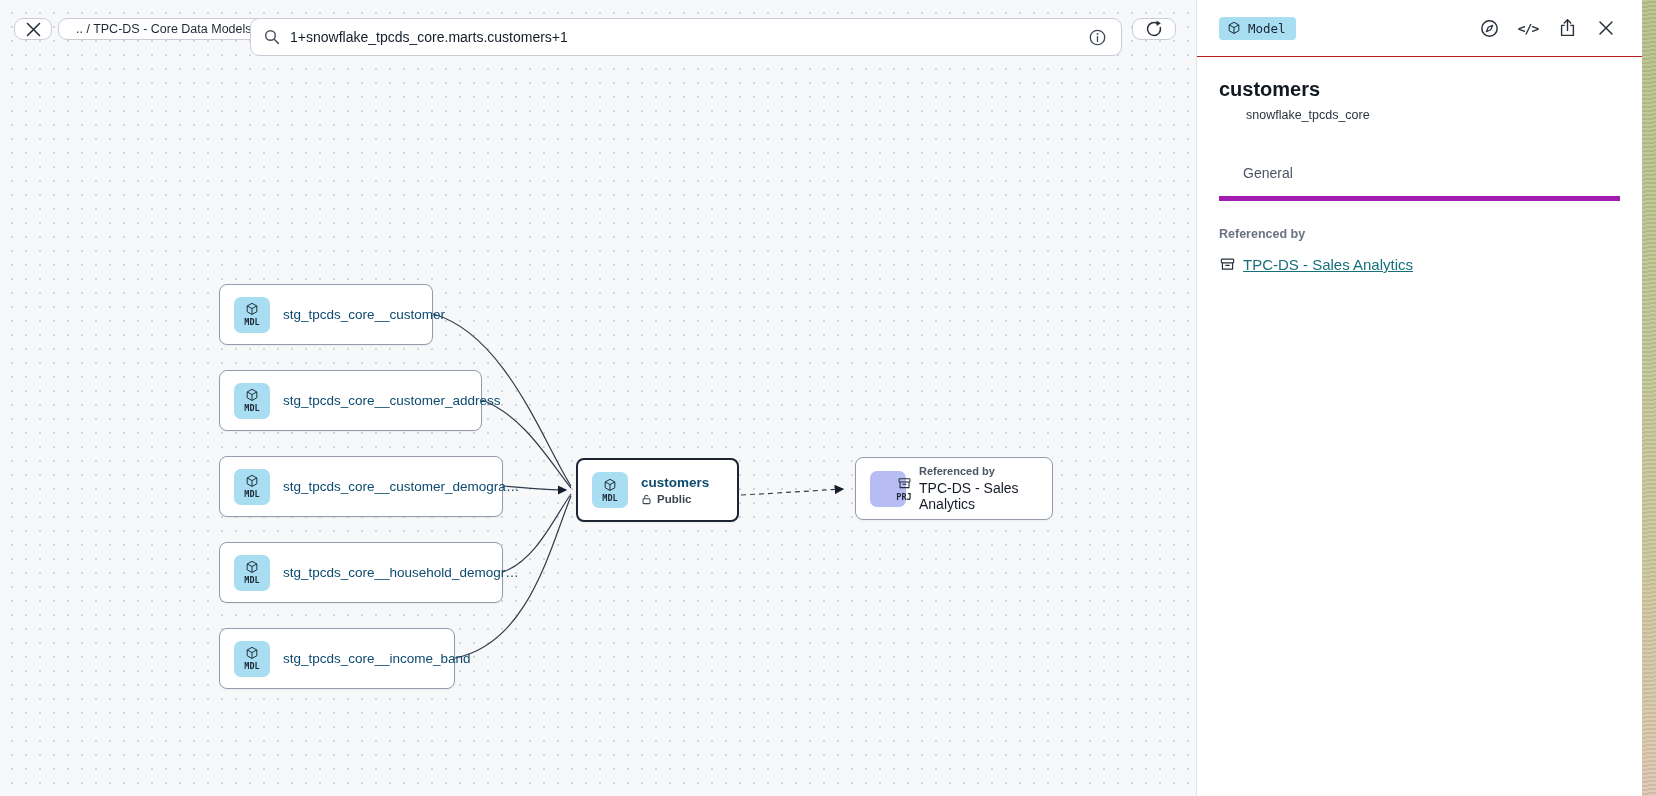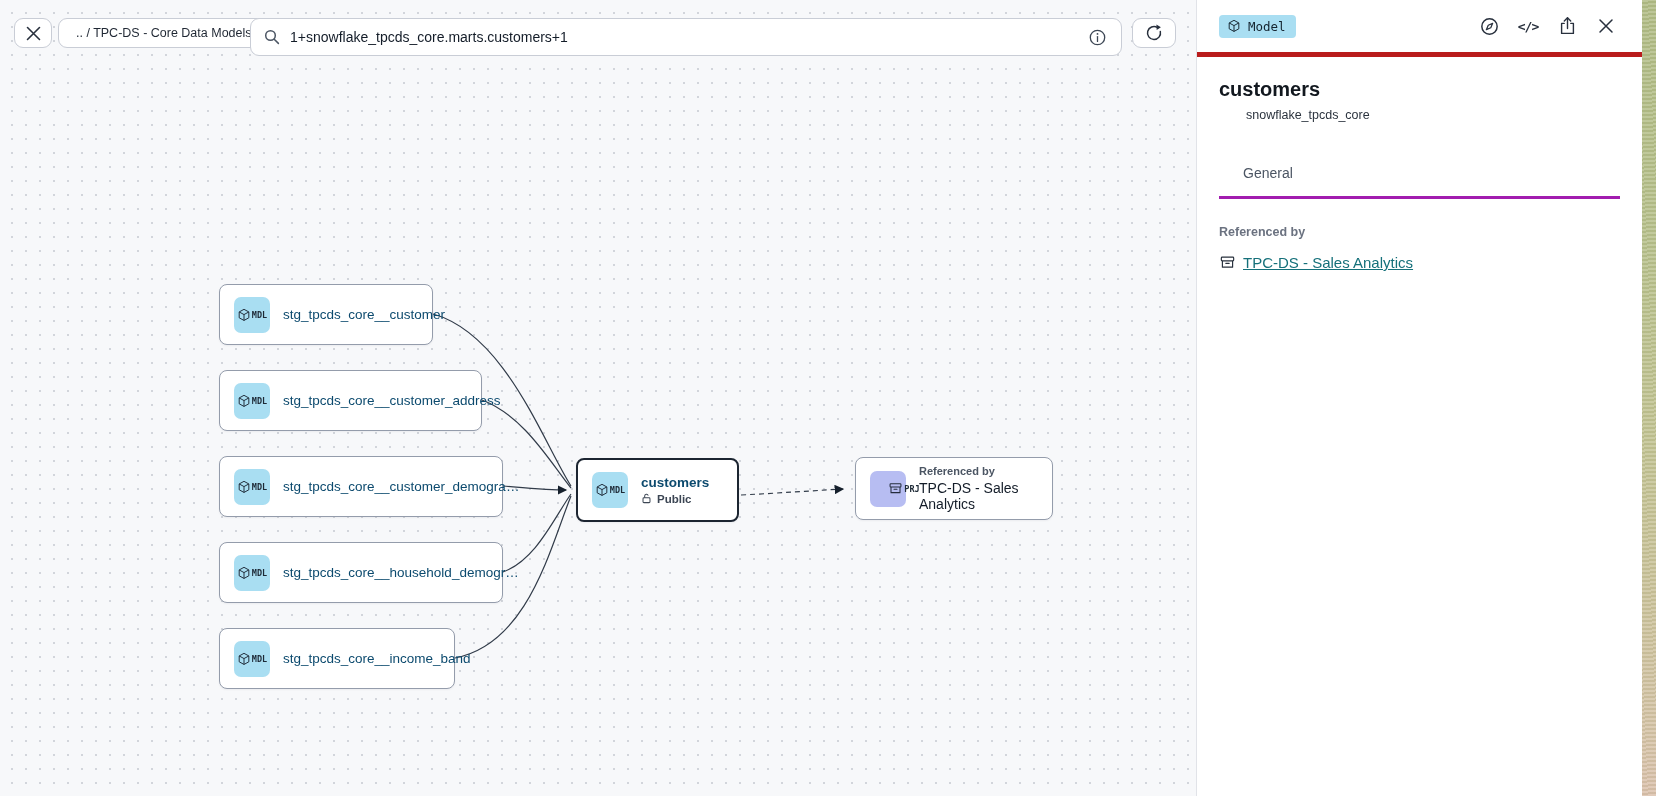--- a/index.html
+++ b/index.html
@@ -7,77 +7,77 @@
     font-family:"Liberation Sans", sans-serif; background:#f7f8fa; color:#1b2430; }
 
   
   .canvas { position:absolute; left:0; top:0; width:1196px; height:796px;
     background-color:#f7f8fa;
     background-image:radial-gradient(circle, #d2d5db 1.1px, transparent 1.4px);
     background-size:14px 14px; background-position:5px 6px; }
   .edges { position:absolute; left:0; top:0; pointer-events:none; }
 
   
-  .tb-btn { position:absolute; top:18px; height:30px; background:#fff;
+  .tb-btn { position:absolute; top:18px; height:22px; background:#fff;
     border:1px solid #c9cdd6; border-radius:9px; display:flex; align-items:center;
     justify-content:center; cursor:pointer; }
   .btn-close { left:14px; width:38px; }
   .btn-crumb { left:58px; padding:0 17px; font-size:12.5px; color:#1f2733; }
   .searchbar { position:absolute; left:250px; top:18px; width:872px; height:38px;
     background:#fff; border:1px solid #c9cdd6; border-radius:9px; display:flex;
     align-items:center; padding:0 12px; gap:9px; }
   .searchbar input { flex:1; border:none; outline:none; font-size:14px;
     color:#131c28; font-family:Liberation Sans, sans-serif; background:transparent; }
   .btn-refresh { left:1132px; width:44px; }
   .icon { display:inline-flex; align-items:center; justify-content:center; }
   svg { display:block; }
 
   
   .node { position:absolute; background:#fff; border:1px solid #949cab;
     border-radius:8px; display:flex; align-items:center; padding:0 14px; gap:13px;
     box-shadow:0 1px 2px rgba(20,25,40,.05); cursor:pointer; }
   .node.selected { border:2px solid #1c2531; }
   .type-chip { width:36px; height:36px; border-radius:7px; display:flex;
-    flex-direction:row; align-items:center; justify-content:center; gap:1px;
+    flex-direction:column; align-items:center; justify-content:center; gap:1px;
     flex:0 0 auto; }
   .chip-mdl { background:#a9def2; }
   .chip-prj { background:#b7bdf2;padding-left:32px; }
   .type-chip .chip-label { font-family:"DejaVu Sans Mono", monospace;
     font-size:8.5px; font-weight:bold; color:#1d2936; letter-spacing:0; }
   .node-label { font-size:13.5px; color:#0c4a6e; white-space:nowrap; }
   .node-col { display:flex; flex-direction:column; gap:3px; }
-  .node-sub { display:flex; align-items:flex-start; gap:5px; font-size:11.5px;
+  .node-sub { display:flex; align-items:center; gap:5px; font-size:11.5px;
     color:#3c4654; font-weight:bold; }
   .node-top { font-size:11px; color:#4b5563; font-weight:bold; }
   .node-main { font-size:14px; color:#131c28; }
   .n1 { left:219px; top:284px; width:214px; height:61px; }
   .n2 { left:219px; top:370px; width:263px; height:61px; }
   .n3 { left:219px; top:456px; width:284px; height:61px; }
   .n4 { left:219px; top:542px; width:284px; height:61px; }
   .n5 { left:219px; top:628px; width:236px; height:61px; }
   .n6 { left:576px; top:458px; width:163px; height:64px; }
   .n7 { left:855px; top:457px; width:198px; height:63px; }
 
   
   .panel { position:absolute; left:1196px; top:0; width:446px; height:796px;
     background:#fff; border-left:1px solid #e1e3e8; }
-  .panel-head { height:57px; border-bottom:5px solid #b91c1c; display:flex;
+  .panel-head { height:57px; border-bottom:1px solid #b91c1c; display:flex;
     align-items:center; padding:0 24px 0 22px; }
   .model-badge { display:inline-flex; align-items:center; gap:7px;
     background:#a9def2; border-radius:4px; padding:4px 10px 4px 8px;
     font-family:"DejaVu Sans Mono", monospace; font-size:12.5px; color:#142430; }
   .head-actions { margin-left:auto; display:flex; align-items:center; gap:15px; }
   .icon-btn { width:24px; height:24px; display:flex; align-items:center;
     justify-content:center; cursor:pointer; color:#28303d; }
   .code-glyph { font-family:"DejaVu Sans Mono", monospace; font-size:13px;
     font-weight:bold; color:#28303d; letter-spacing:-1px; }
   .panel-body { padding:21px 22px 0 22px; }
   .panel-title { font-size:20px; font-weight:bold; color:#12181f; }
   .panel-sub { margin-top:7px; font-size:12.5px; color:#2b333e;margin-left:27px; }
-  .tabs { display:flex; margin-top:33px; border-bottom:3px solid #a21caf;
+  .tabs { display:flex; margin-top:33px; border-bottom:5px solid #a21caf;
     padding-left:12px; gap:22px; }
   .tab { padding:10px 12px 12px 12px; font-size:14px; color:#4b5563;
     cursor:pointer; display:flex; align-items:center; gap:8px;
     border-bottom:3px solid transparent; }
   .tab.active { color:#15707a; font-weight:bold; border-bottom-color:#15707a; }
   .count-badge { min-width:26px; height:18px; padding:0 8px; border-radius:10px;
     background:#15707a; color:#fff; font-size:11px; font-weight:bold;
     display:inline-flex; align-items:center; justify-content:center; }
   .section { padding:26px 0 0 0; }
   .section-heading { font-size:12.5px; font-weight:bold; color:#6b7280; }

